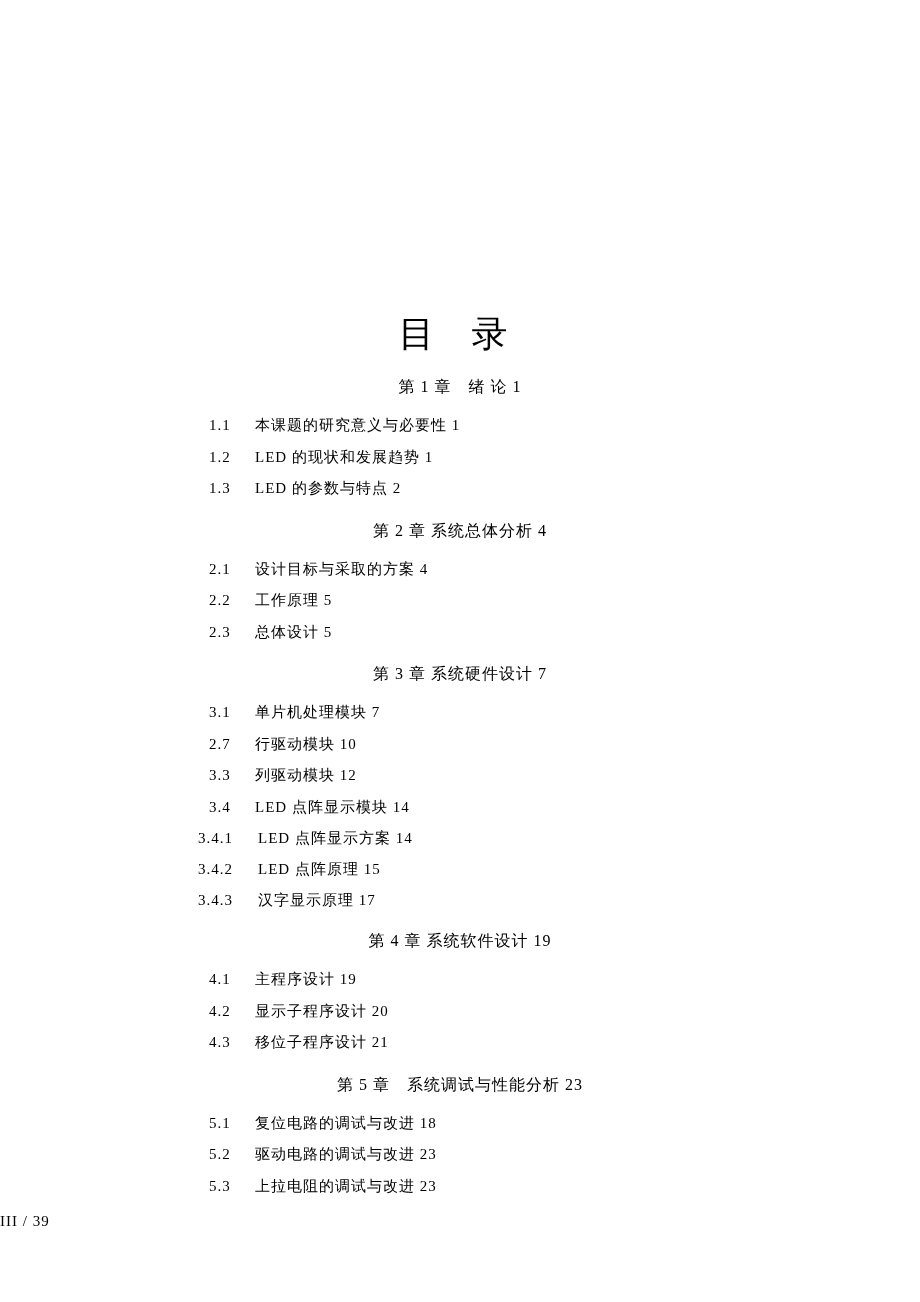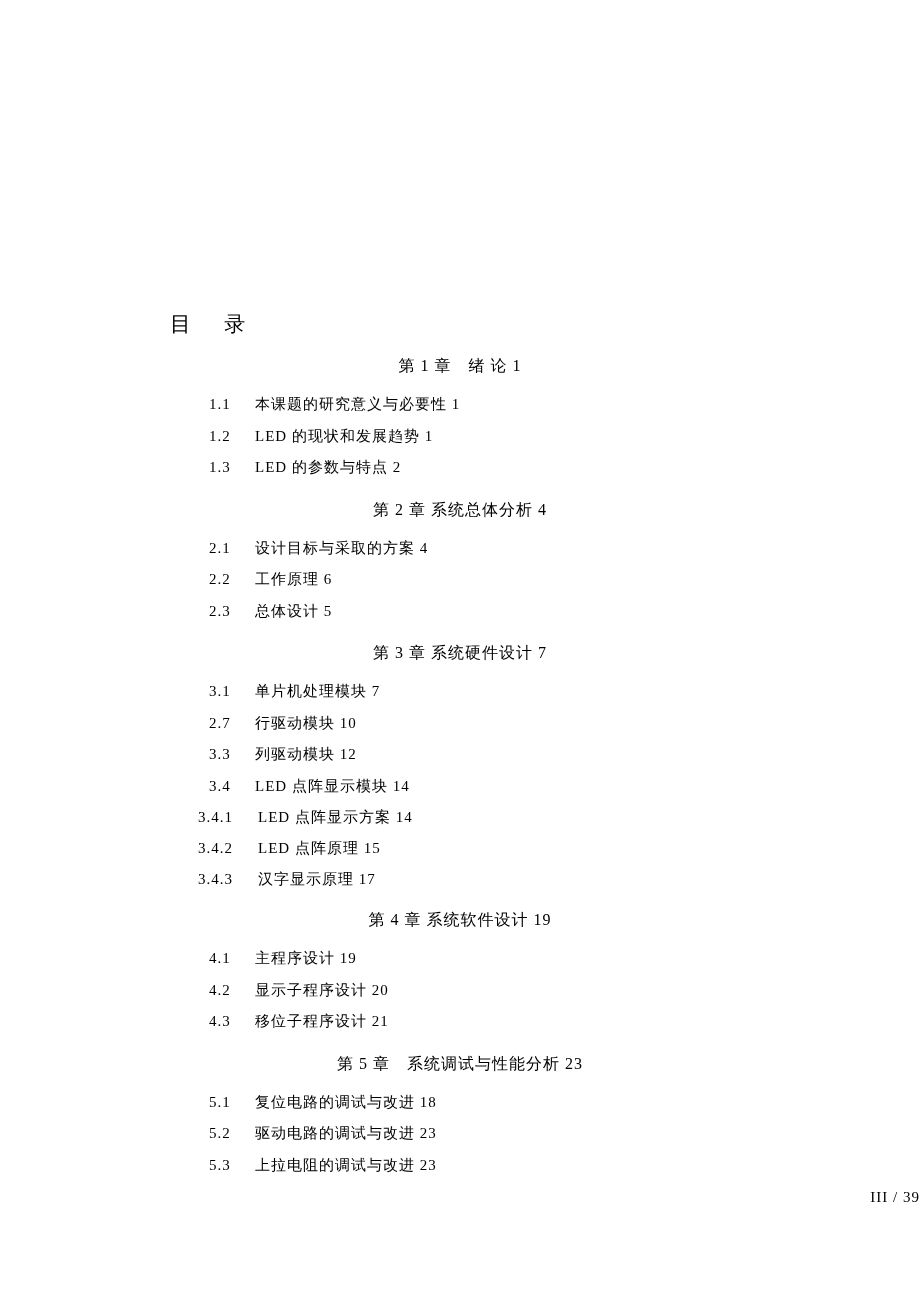--- a/index.html
+++ b/index.html
@@ -10,22 +10,22 @@
     color: #000;
     width: 920px;
     height: 1302px;
     position: relative;
     font-size: 16px;
   }
   .page {
     padding: 310px 170px 0 170px;
   }
   .title {
-    text-align: left;
-    font-size: 21px;
+    text-align: center;
+    font-size: 36px;
     letter-spacing: 14px;
     margin-bottom: 18px;
   }
   .chapter {
     text-align: center;
     font-size: 16px;
     margin: 16px 0 12px 0;
     letter-spacing: 1px;
   }
   .chapter-first {
@@ -46,42 +46,42 @@
     display: inline-block;
     width: 46px;
     margin-left: 39px;
   }
   .subnum {
     display: inline-block;
     width: 60px;
   }
   .footer {
     position: absolute;
-    bottom: 96px;
+    bottom: 72px;
     width: 100%;
-    text-align: right;
+    text-align: left;
     font-size: 15px;
     letter-spacing: 1px;
   }
 </style>
 </head>
 <body>
 
 <div class="page">
 
   <div class="title">目 录</div>
 
   <div class="chapter chapter-first">第 1 章　绪 论 1</div>
   <div class="entry"><span class="num">1.1</span><span>本课题的研究意义与必要性 1</span></div>
   <div class="entry"><span class="num">1.2</span><span>LED 的现状和发展趋势 1</span></div>
   <div class="entry"><span class="num">1.3</span><span>LED 的参数与特点 2</span></div>
 
   <div class="chapter">第 2 章 系统总体分析 4</div>
   <div class="entry"><span class="num">2.1</span><span>设计目标与采取的方案 4</span></div>
-  <div class="entry"><span class="num">2.2</span><span>工作原理 6</span></div>
+  <div class="entry"><span class="num">2.2</span><span>工作原理 5</span></div>
   <div class="entry"><span class="num">2.3</span><span>总体设计 5</span></div>
 
   <div class="chapter">第 3 章 系统硬件设计 7</div>
   <div class="entry"><span class="num">3.1</span><span>单片机处理模块 7</span></div>
   <div class="entry"><span class="num">2.7</span><span>行驱动模块 10</span></div>
   <div class="entry"><span class="num">3.3</span><span>列驱动模块 12</span></div>
   <div class="entry"><span class="num">3.4</span><span>LED 点阵显示模块 14</span></div>
   <div class="sub-entry"><span class="subnum">3.4.1</span><span>LED 点阵显示方案 14</span></div>
   <div class="sub-entry"><span class="subnum">3.4.2</span><span>LED 点阵原理 15</span></div>
   <div class="sub-entry"><span class="subnum">3.4.3</span><span>汉字显示原理 17</span></div>

